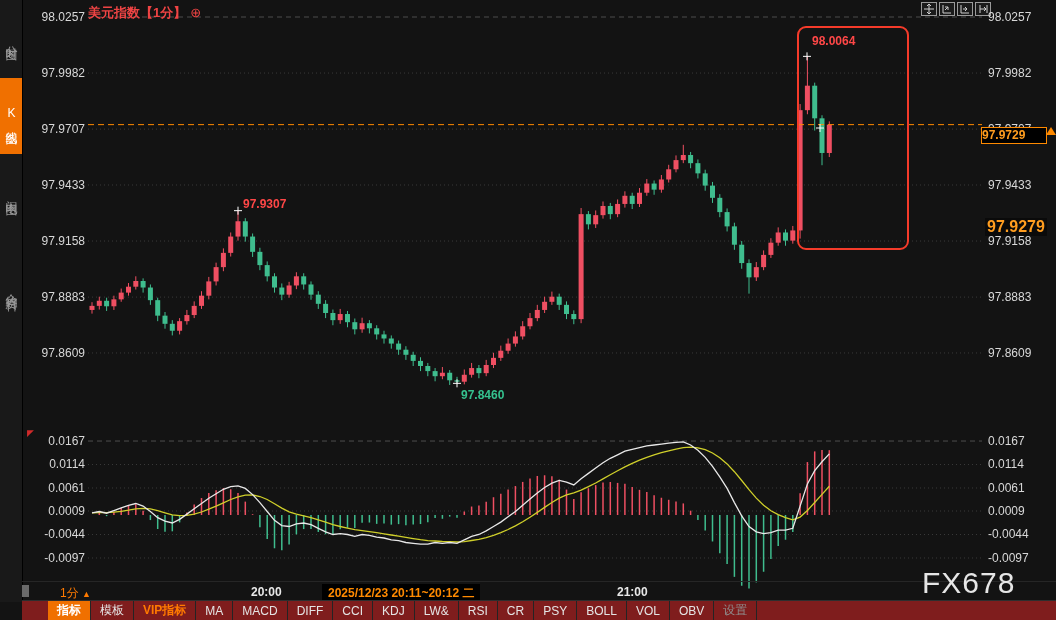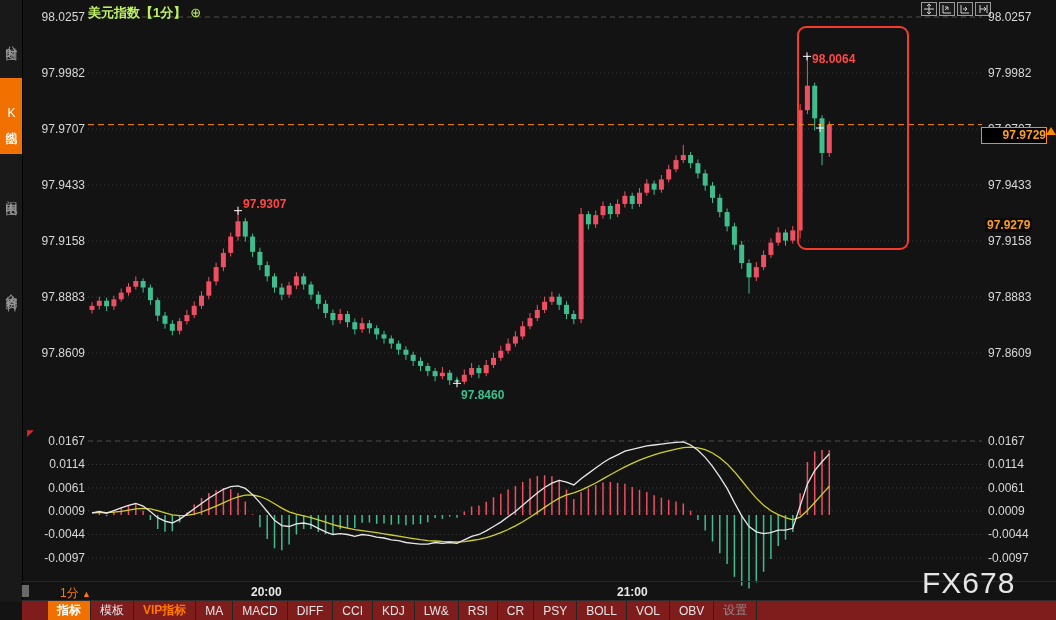--- a/index.html
+++ b/index.html
@@ -5,40 +5,40 @@
   html,body{margin:0;padding:0;background:#000;}
   .screen{position:relative;width:1056px;height:620px;background:#131313;overflow:hidden;
           font-family:"Liberation Sans",sans-serif;}
   #plot{position:absolute;left:0;top:0;}
   
   .sidebar{position:absolute;left:0;top:0;width:22px;height:602px;background:#191919;border-right:1px solid #000;}
   .side-tab{position:absolute;left:0;width:22px;writing-mode:vertical-rl;text-orientation:upright;
             display:flex;align-items:center;justify-content:center;color:#9b9b9b;font-size:12px;
             letter-spacing:2px;cursor:pointer;}
   .side-tab.active{background:#f07000;color:#fff;}
-  .title{position:absolute;left:88px;top:4px;color:#bef264;font-size:13px;font-weight:bold;}
+  .title{position:absolute;left:88px;top:4px;color:#ef4444;font-size:13px;font-weight:bold;}
   .title .plus{font-weight:normal;margin-left:4px;}
   .topicons{position:absolute;left:921px;top:2px;display:flex;gap:2px;}
   .ticon{width:14px;height:12px;border:1px solid #9a9a9a;background:#1b1b1b;display:flex;
          align-items:center;justify-content:center;cursor:pointer;}
   .lbl{position:absolute;font-size:12px;line-height:14px;color:#d8d8d8;white-space:nowrap;}
   .axis-l{width:52px;text-align:right;}
   .axis-r{text-align:left;}
   .red-ann{color:#ff4747;font-weight:bold;}
   .green-ann{color:#35c28f;font-weight:bold;}
   .macd-header{position:absolute;left:90px;top:419px;font-size:12px;color:#dcdcdc;}
   .macd-header .dea{color:#cfcf2a;margin-left:10px;}
   .macd-header .macdv{color:#d334d3;margin-left:10px;}
   .price-tag{position:absolute;left:981px;top:127px;width:64px;height:15px;background:#000;
              border:1px solid #ff8a00;color:#ff9d1f;font-size:12px;font-weight:bold;
-             text-align:right;line-height:15px;}
+             text-align:left;line-height:15px;}
   .tag-arrow{position:absolute;left:1046px;top:127px;width:0;height:0;
              border-left:5px solid transparent;border-right:5px solid transparent;
              border-bottom:8px solid #ff8a00;}
-  .open-tag{position:absolute;left:985px;top:218px;color:#ff9d1f;font-size:12px;font-weight:bold;background:#0a0a0a;padding:0 2px;}
+  .open-tag{position:absolute;left:985px;top:218px;color:#ff9d1f;font-size:16px;font-weight:bold;background:#0a0a0a;padding:0 2px;}
   .xaxis{position:absolute;left:22px;right:0;top:581px;height:20px;border-top:1px solid #262626;}
   .xtick{position:absolute;top:3px;color:#e8e8e8;font-size:12px;font-weight:bold;}
   .cursor-time{position:absolute;left:300px;top:2px;background:#000;color:#ff8a00;font-size:12px;
                font-weight:bold;padding:1px 6px;}
   .period{position:absolute;left:38px;top:3px;color:#ff7a00;font-size:12px;font-weight:normal;}
   .axis-handle{position:absolute;left:0;top:3px;width:7px;height:12px;background:#6a6a6a;}
   .watermark{position:absolute;left:922px;top:566px;color:#e6e6e6;font-size:30px;letter-spacing:1px;}
   .toolbar{position:absolute;left:22px;right:0;bottom:0;height:19px;background:#7f1d1d;
            border-top:1px solid #2e2e2e;display:flex;align-items:stretch;}
   .tb-spacer{width:26px;}
@@ -446,37 +446,38 @@
     </div>
   <div id="axis-macd-right">
       <div class="lbl axis-r" style="left: 988px; top: 434.019px;">0.0167</div>
       <div class="lbl axis-r" style="left: 988px; top: 457.498px;">0.0114</div>
       <div class="lbl axis-r" style="left: 988px; top: 480.977px;">0.0061</div>
       <div class="lbl axis-r" style="left: 988px; top: 504.013px;">0.0009</div>
       <div class="lbl axis-r" style="left: 988px; top: 527.492px;">-0.0044</div>
       <div class="lbl axis-r" style="left: 988px; top: 550.971px;">-0.0097</div>
     </div>
 
-  <div class="lbl red-ann" style="left:812px;top:52px;">98.0064</div>
+  <div class="lbl red-ann" style="left:812px;top:34px;">98.0064</div>
   <div class="lbl red-ann" style="left:243px;top:197px;">97.9307</div>
   <div class="lbl green-ann" style="left:461px;top:388px;">97.8460</div>
 
   <div class="price-tag">97.9729</div>
   <div class="tag-arrow"></div>
   <div class="open-tag">97.9279</div>
 
   <div class="macd-anchor">◤</div>
 
   <div class="xaxis">
     <div class="axis-handle"></div>
     <div class="period">
       <span>1分</span>
       <span style="font-size:9px;">▲</span>
     </div>
     <div class="xtick" style="left:229px;">20:00</div>
+    <div class="cursor-time">2025/12/23 20:11~20:12 二</div>
     <div class="xtick" style="left:595px;">21:00</div>
   </div>
 
   <div class="watermark">FX678</div>
 
   <div class="toolbar">
     <div class="tb-spacer"></div>
   <div class="tb-item selected">指标</div>
       <div class="tb-item">模板</div>
       <div class="tb-item vip">VIP指标</div>

